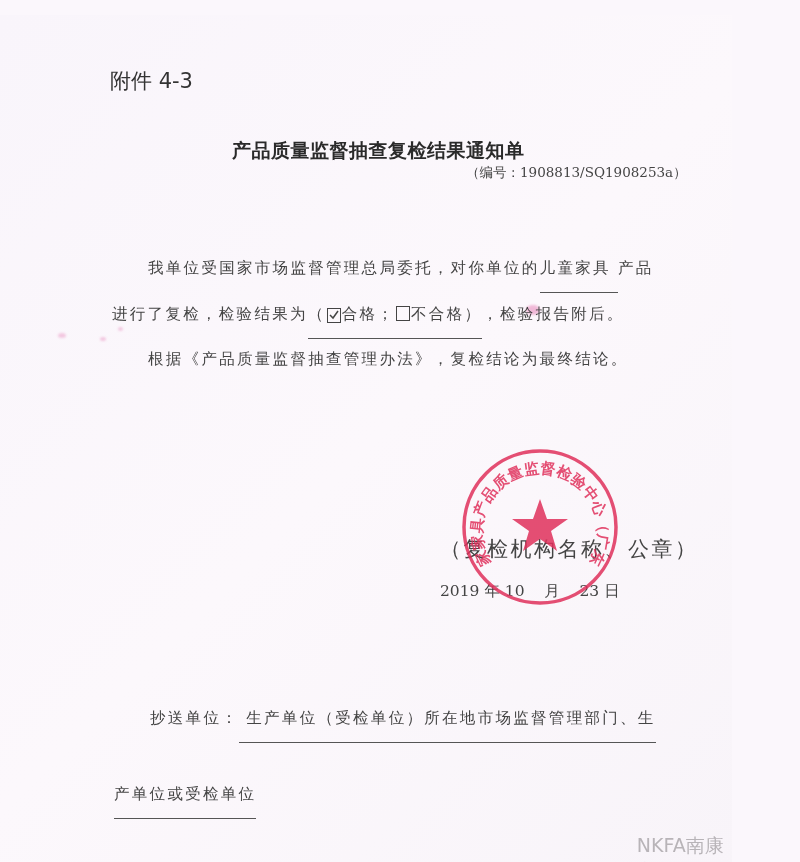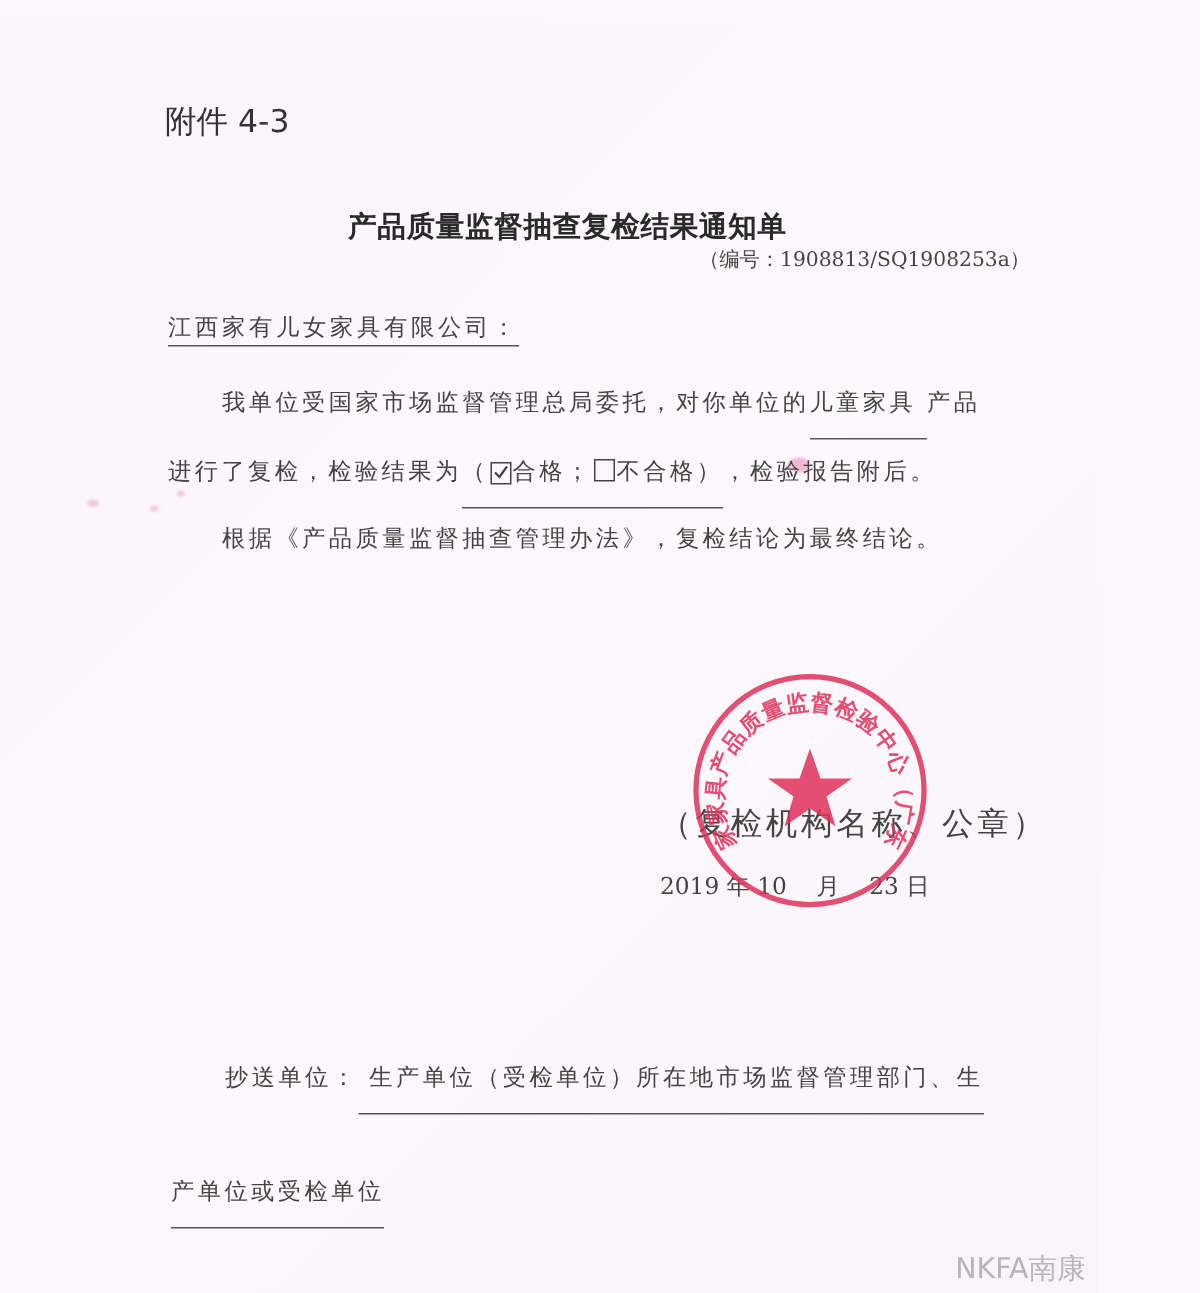--- a/index.html
+++ b/index.html
@@ -162,21 +162,20 @@
   <div class="speck" style="left:100px;top:322px;width:6px;height:4px;"></div>
   <div class="speck" style="left:526px;top:290px;width:14px;height:10px;opacity:0.6;"></div>
   <div class="speck" style="left:118px;top:312px;width:5px;height:4px;"></div>
 
   <div class="attachment-label">附件 4-3</div>
 
   <div class="doc-title">产品质量监督抽查复检结果通知单</div>
 
   <div class="doc-number">（编号：1908813/SQ1908253a）</div>
 
-  <div class="addressee">江西家有儿女家具有限公司：</div>
 
   <div class="para para1">
     <span>我单位受国家市场监督管理总局委托，对你单位的</span><span class="u">儿童家具 </span><span>产品</span>
   </div>
 
   <div class="para para3">根据《产品质量监督抽查管理办法》，复检结论为最终结论。</div>
 
   <div class="para para2">
     <span>进行了复检，检验结果为</span><span class="u"><span>（</span><span class="checkbox"><svg width="12" height="12" viewBox="0 0 12 12">
             <path d="M2 6 L5 9 L10 2" stroke="#444" stroke-width="1.5" fill="none"></path>

